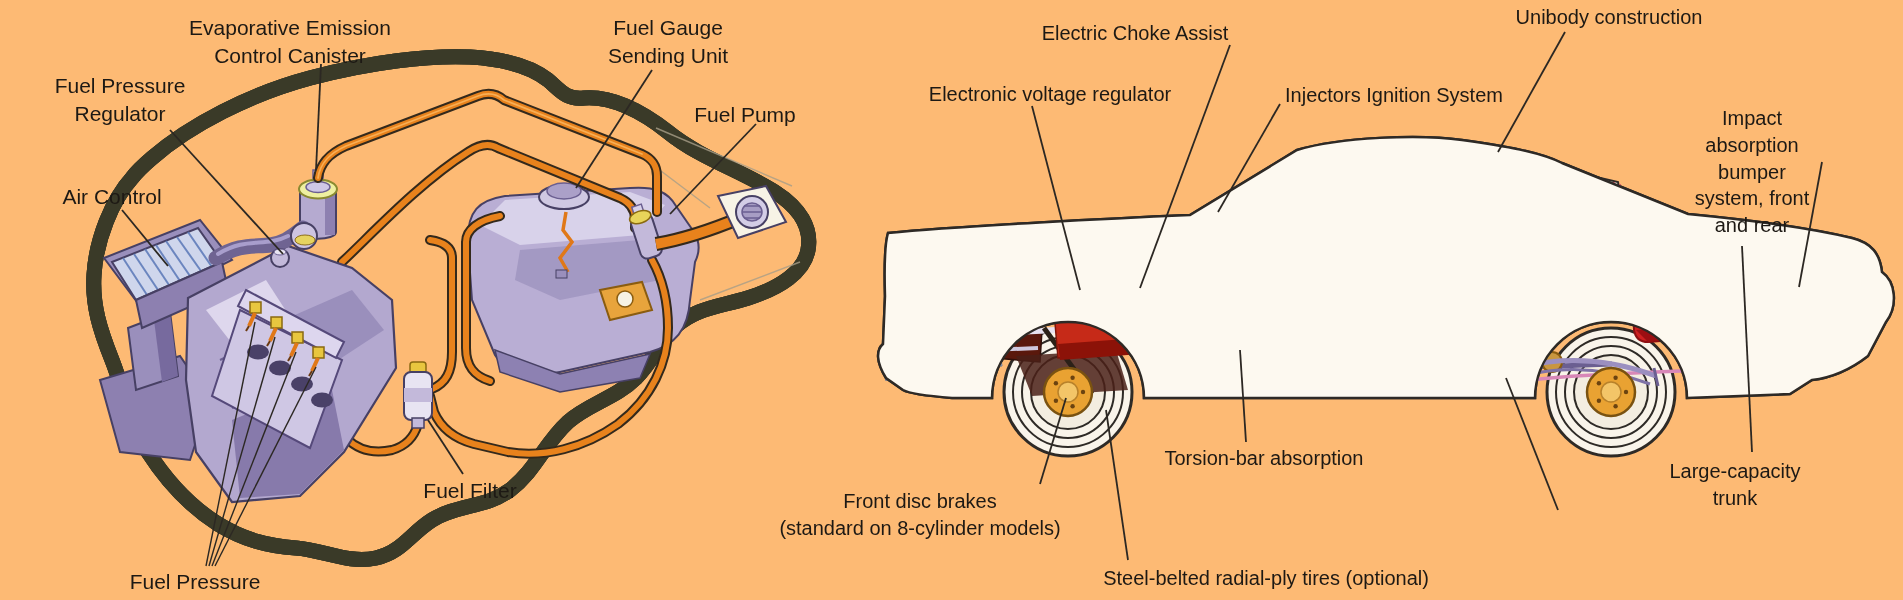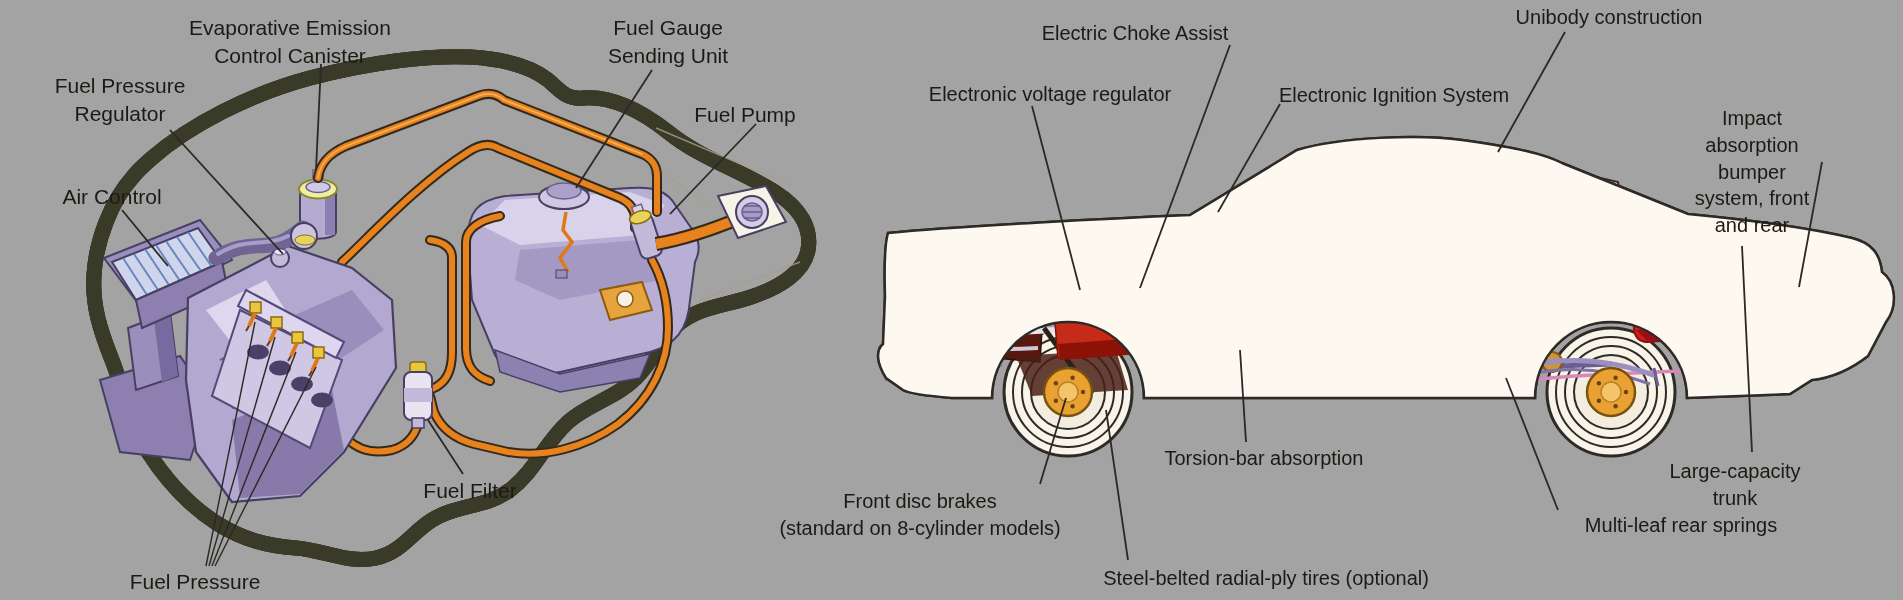--- a/index.html
+++ b/index.html
@@ -1,16 +1,16 @@
 <!DOCTYPE html>
 <html><head>
 <meta charset="utf-8">
 <style>
   html,body{margin:0;padding:0;}
-  #stage{position:relative;width:1903px;height:600px;background:#a3a3a3;overflow:hidden;
+  #stage{position:relative;width:1903px;height:600px;background:#fdba74;overflow:hidden;
          font-family:"Liberation Sans",sans-serif;}
   #art{position:absolute;left:0;top:0;}
   .lbl{position:absolute;transform:translateX(-50%);text-align:center;
        font:400 21px/1.34 "Liberation Sans",sans-serif;color:#1d1914;white-space:pre-line;}
   .lbl.r{font-size:20px;}
 </style>
 </head>
 <body>
 
 <div id="stage">
@@ -365,22 +365,21 @@
   <div class="lbl" style="left:120px;top:72px">Fuel Pressure
 Regulator</div>
   <div class="lbl" style="left:745px;top:101px">Fuel Pump</div>
   <div class="lbl" style="left:112px;top:183px">Air Control</div>
   <div class="lbl" style="left:470px;top:477px">Fuel Filter</div>
   <div class="lbl" style="left:195px;top:568px">Fuel Pressure</div>
 
   <div class="lbl r" style="left:1135px;top:20px">Electric Choke Assist</div>
   <div class="lbl r" style="left:1609px;top:4px">Unibody construction</div>
   <div class="lbl r" style="left:1050px;top:81px">Electronic voltage regulator</div>
-  <div class="lbl r" style="left:1394px;top:82px">Electronic Ignition System</div>
+  <div class="lbl r" style="left:1394px;top:82px">Injectors Ignition System</div>
   <div class="lbl r" style="left:1752px;top:105px">Impact absorption bumper
 system, front and rear</div>
   <div class="lbl r" style="left:1264px;top:445px">Torsion-bar absorption</div>
   <div class="lbl r" style="left:920px;top:488px">Front disc brakes
 (standard on 8-cylinder models)</div>
   <div class="lbl r" style="left:1266px;top:565px">Steel-belted radial-ply tires (optional)</div>
   <div class="lbl r" style="left:1735px;top:458px">Large-capacity trunk</div>
-  <div class="lbl r" style="left:1681px;top:512px">Multi-leaf rear springs</div>
 </div>
 
 </body></html>

